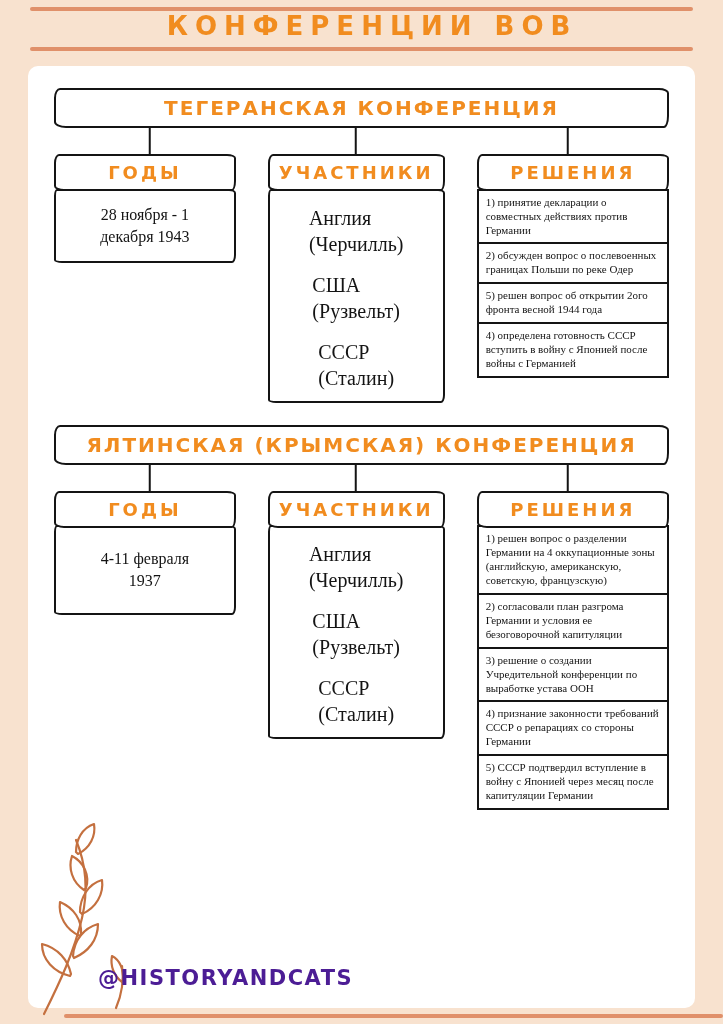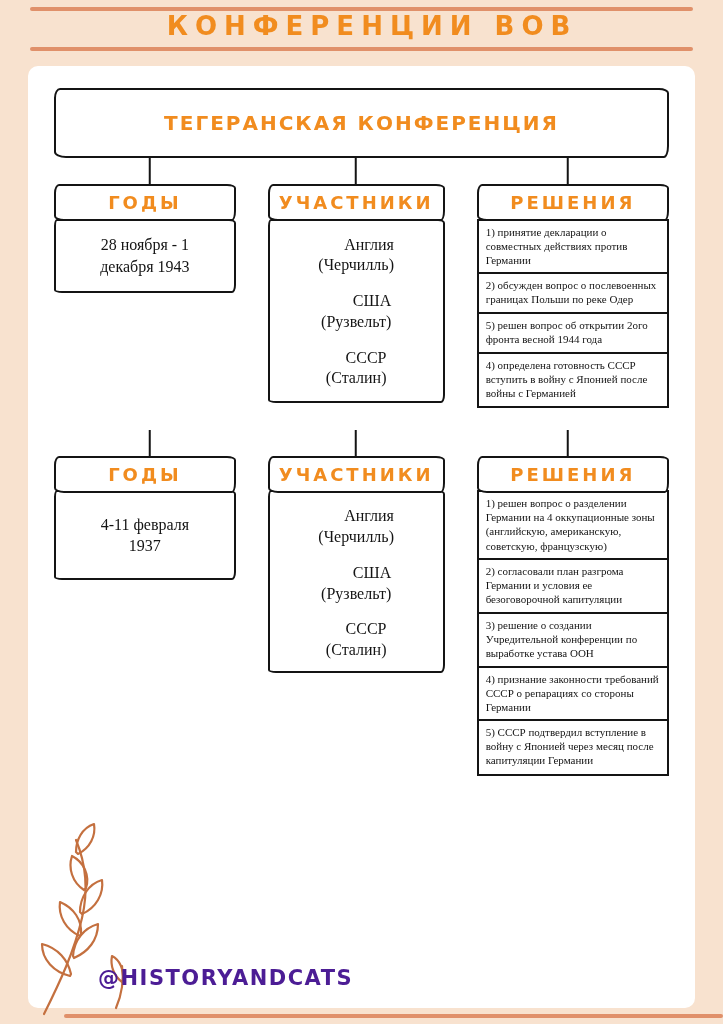--- a/index.html
+++ b/index.html
@@ -26,21 +26,21 @@
   }
 
   .panel {
     position:absolute; top:66px; left:28px; right:28px; bottom:16px;
     background:#ffffff; border-radius:10px;
     padding:22px 26px 10px;
   }
 
   .conf-title-box {
     border:2.5px solid #141414; background:#fff;
-    text-align:center; padding:21px 4px;
+    text-align:center; padding:6px 4px;
     border-radius:6px 10px 5px 12px / 10px 5px 12px 6px;
   }
   .conf-title {
     font-family:"DejaVu Sans","Liberation Sans",sans-serif;
     font-weight:bold; font-size:20px; letter-spacing:2px;
     color:#f18c1f; white-space:nowrap;
   }
 
   .connectors { position:relative; height:26px; }
   .vline {
@@ -72,21 +72,21 @@
     display:flex; align-items:center; justify-content:center;
     text-align:center; font-size:16px; line-height:1.35; padding:8px 27px;
     border-radius:3px 7px 4px 8px / 7px 4px 8px 3px;
   }
   .t-years { min-height:74px; }
   .y-years { min-height:90px; }
 
   .participants-body {
     display:flex; flex-direction:column; align-items:center;
     gap:15px; padding:14px 6px 10px;
-    text-align:right; font-size:16px; line-height:1.3;
+    text-align:left; font-size:20px; line-height:1.3;
     border-radius:3px 7px 4px 8px / 7px 4px 8px 3px;
   }
   .t-part { min-height:184px; }
   .y-part { min-height:180px; }
 
   .cell {
     border:2.5px solid #141414; background:#fff;
     margin-top:-2.5px;
     padding:4px 7px 6px;
     font-size:11px; line-height:1.28;
@@ -149,20 +149,23 @@
         <div class="cell">2) обсужден вопрос о послевоенных границах Польши по реке Одер</div>
         <div class="cell">5) решен вопрос об открытии 2ого фронта весной 1944 года</div>
         <div class="cell">4) определена готовность СССР вступить в войну с Японией после войны с Германией</div>
       </div>
     </div>
   </section>
 
   <div class="section-gap"></div>
 
   <section>
+    <div class="conf-title-box">
+      <span class="conf-title">ЯЛТИНСКАЯ (КРЫМСКАЯ) КОНФЕРЕНЦИЯ</span>
+    </div>
     <div class="connectors">
       <span class="vline v1"></span>
       <span class="vline v2"></span>
       <span class="vline v3"></span>
     </div>
     <div class="cols">
       <div>
         <div class="col-header">ГОДЫ</div>
         <div class="box years-body y-years">4-11 февраля 1937</div>
       </div>

